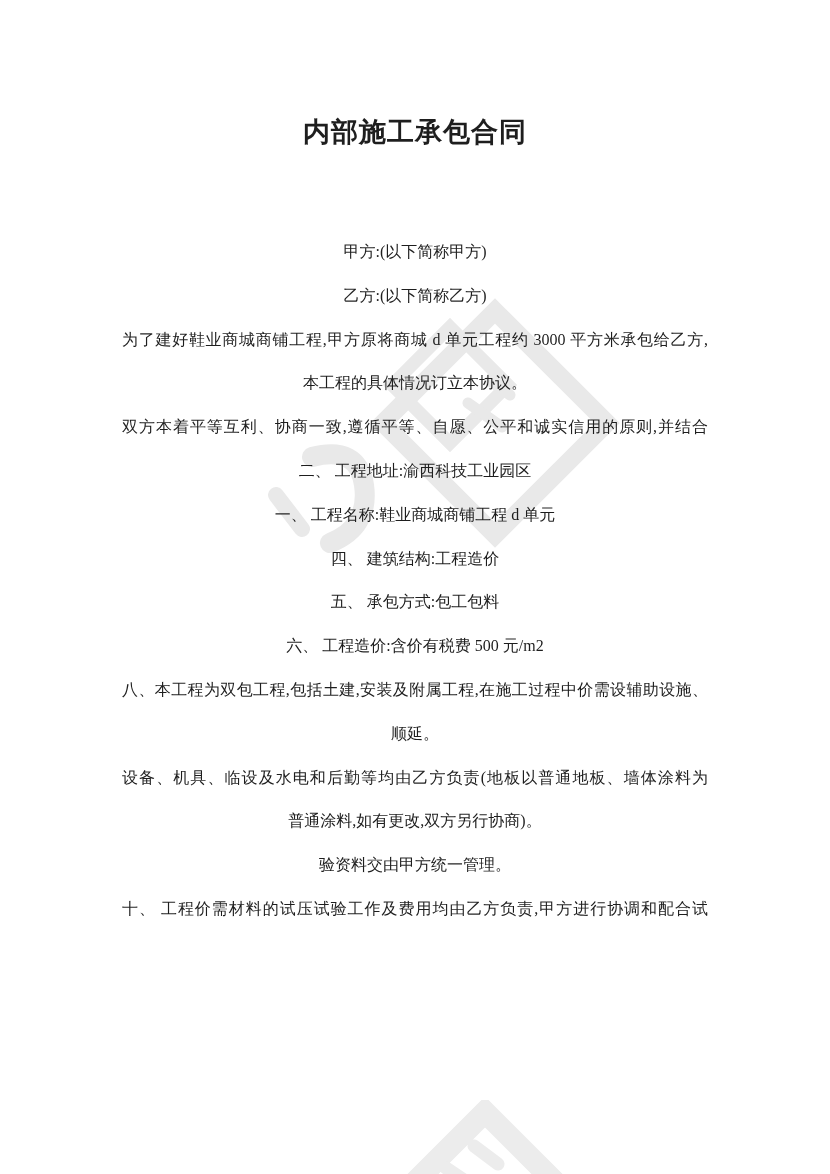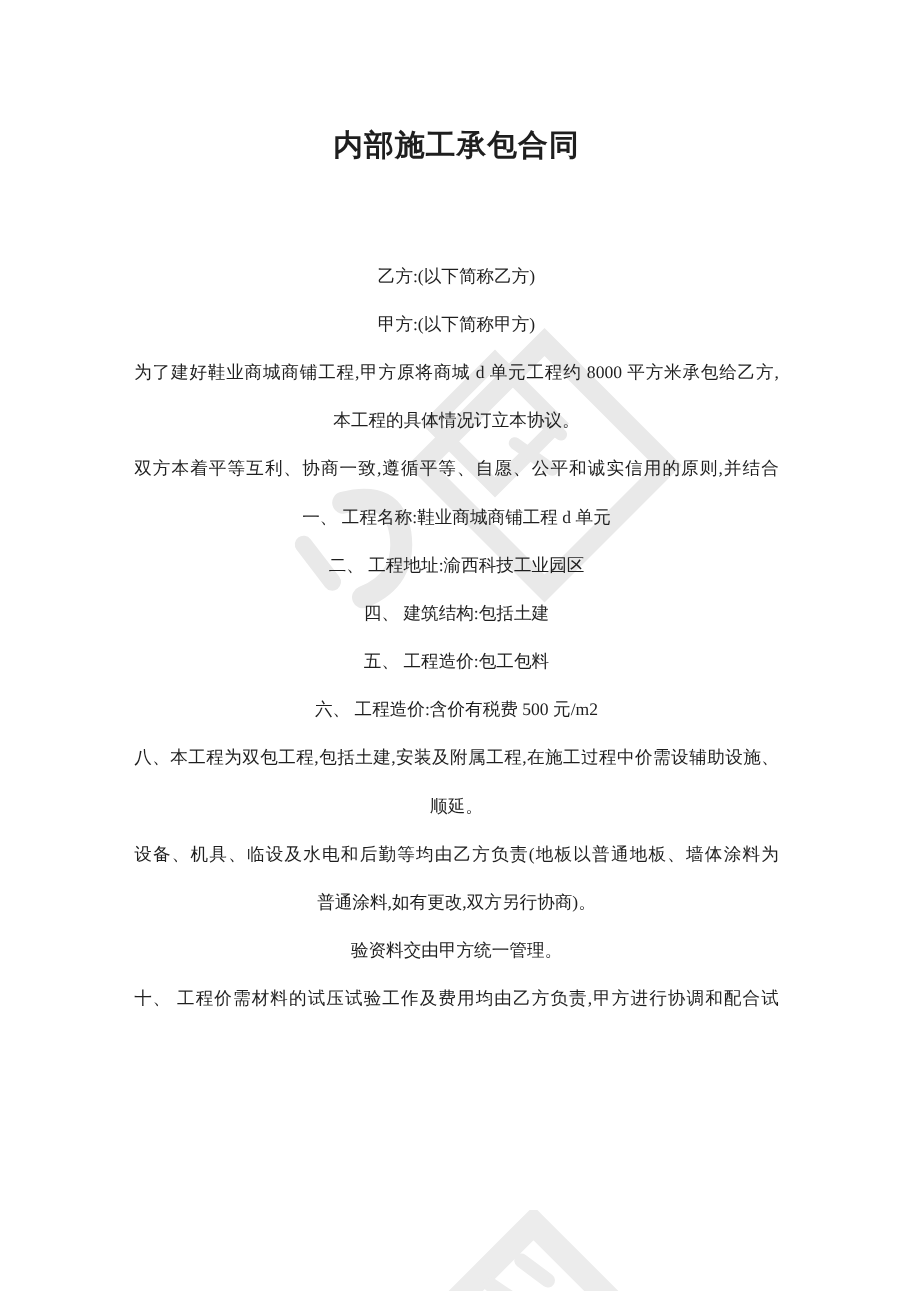--- a/index.html
+++ b/index.html
@@ -68,29 +68,29 @@
         <path d="M135 12 L263 140 L135 268 L7 140 Z" stroke-width="22"></path>
         <path d="M96 68 l 42 28 M124 46 l 24 18 M108 96 l 52 34 M150 86 l 26 18" stroke-width="13" stroke-linecap="round"></path>
       </g>
     </svg>
   </div>
 
   <div class="content">
     <div class="doc-title">内部施工承包合同</div>
 
     <div class="doc-body">
+      <div class="line ctr">甲方:(以下简称甲方)</div>
       <div class="line ctr">乙方:(以下简称乙方)</div>
-      <div class="line ctr">甲方:(以下简称甲方)</div>
-      <div class="line just">为了建好鞋业商城商铺工程,甲方原将商城 d 单元工程约 8000 平方米承包给乙方,</div>
+      <div class="line just">为了建好鞋业商城商铺工程,甲方原将商城 d 单元工程约 3000 平方米承包给乙方,</div>
       <div class="line ctr">本工程的具体情况订立本协议。</div>
       <div class="line just">双方本着平等互利、协商一致,遵循平等、自愿、公平和诚实信用的原则,并结合</div>
+      <div class="line ctr">二、 工程地址:渝西科技工业园区</div>
       <div class="line ctr">一、 工程名称:鞋业商城商铺工程 d 单元</div>
-      <div class="line ctr">二、 工程地址:渝西科技工业园区</div>
-      <div class="line ctr">四、 建筑结构:包括土建</div>
-      <div class="line ctr">五、 工程造价:包工包料</div>
+      <div class="line ctr">四、 建筑结构:工程造价</div>
+      <div class="line ctr">五、 承包方式:包工包料</div>
       <div class="line ctr">六、 工程造价:含价有税费 500 元/m2</div>
       <div class="line just">八、本工程为双包工程,包括土建,安装及附属工程,在施工过程中价需设辅助设施、</div>
       <div class="line ctr">顺延。</div>
       <div class="line just">设备、机具、临设及水电和后勤等均由乙方负责(地板以普通地板、墙体涂料为</div>
       <div class="line ctr">普通涂料,如有更改,双方另行协商)。</div>
       <div class="line ctr">验资料交由甲方统一管理。</div>
       <div class="line just">十、 工程价需材料的试压试验工作及费用均由乙方负责,甲方进行协调和配合试</div>
     </div>
   </div>
 

